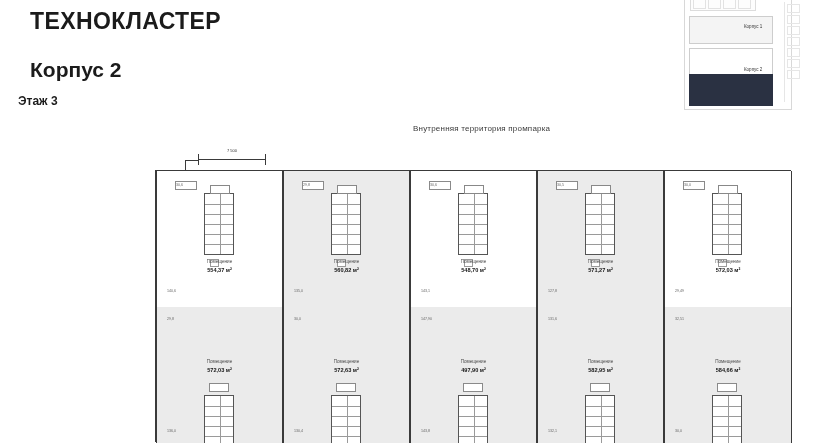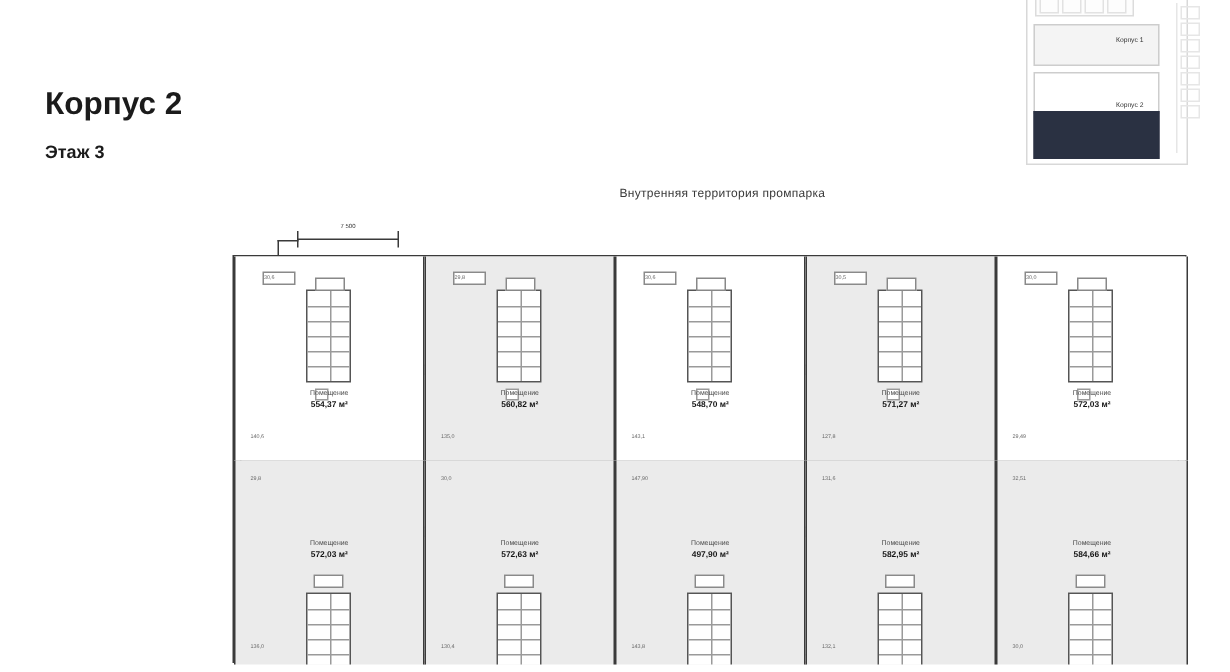--- a/index.html
+++ b/index.html
@@ -27,21 +27,21 @@
   }
   .building-title {
     position: absolute;
     left: 30px; top: 58px;
     font-size: 21px;
     font-weight: 700;
     color: #1b1b1b;
   }
   .floor-title {
     position: absolute;
-    left: 30px; top: 94px;
+    left: 18px; top: 94px;
     font-size: 12px;
     font-weight: 700;
     color: #1b1b1b;
   }
   .inner-territory-label {
     position: absolute;
     left: 413px; top: 124px;
     font-size: 8px;
     color: #3a3a3a;
     letter-spacing: 0.2px;
@@ -250,20 +250,21 @@
     width: 14px; height: 12px;
     border-left: 1.4px solid #3a3a3a;
     border-top: 1.4px solid #3a3a3a;
   }
 </style>
 </head>
 <body>
 
 <div id="root">
 
+  <div class="brand">ТЕХНОКЛАСТЕР</div>
   <div class="building-title">Корпус 2</div>
   <div class="floor-title">Этаж 3</div>
 
   <div class="inner-territory-label">Внутренняя территория промпарка</div>
 
   <div class="minimap">
     <div class="mm-frame"></div>
 
     <div class="mm-grid-top">
       <div class="cell" style="left:2px;"></div>

